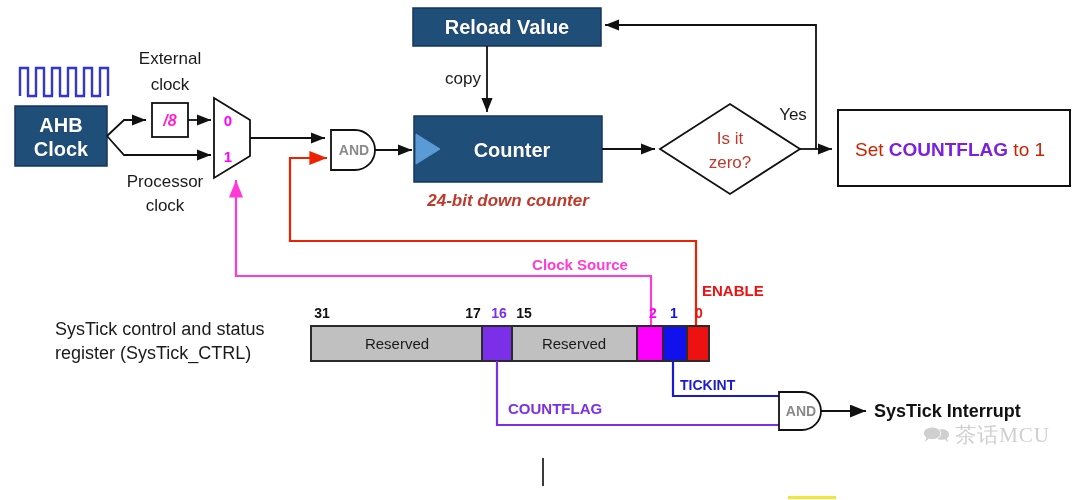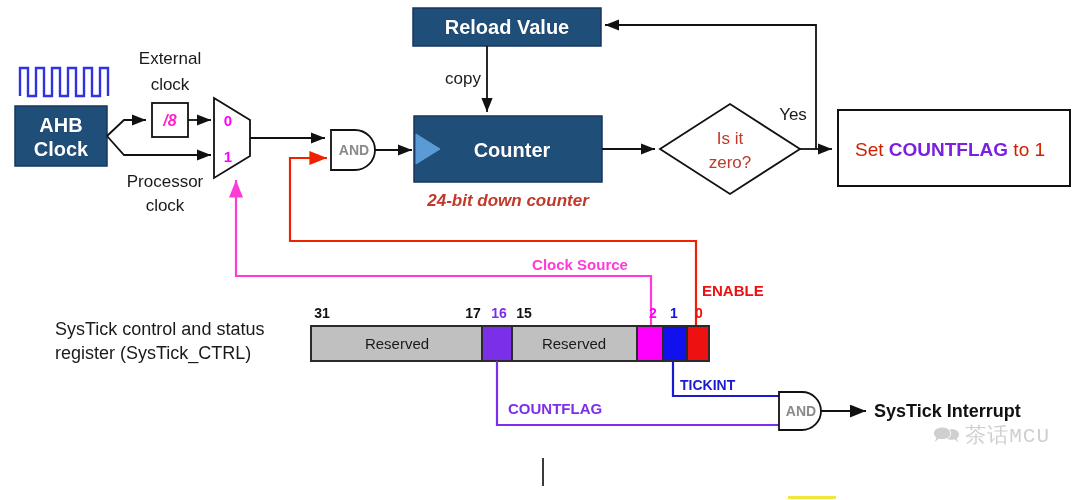--- a/index.html
+++ b/index.html
@@ -50,21 +50,21 @@
   .t-sig-red { font-size: 15px; font-weight: bold; fill: #ee1111; }
   .t-reserved { font-size: 15px; fill: #1a1a1a; }
   .t-regname { font-size: 18px; fill: #1a1a1a; }
   .t-interrupt { font-size: 18px; font-weight: bold; fill: #111111; }
   .wm {
     position: absolute;
     right: 30px;
     bottom: 44px;
     font-size: 21px;
     color: #cfcfcf;
-    font-family: Liberation Mono, monospace;
+    font-family: Liberation Serif, serif;
     letter-spacing: 1px;
     white-space: nowrap;
     user-select: none;
   }
   .wm-icon { font-size: 22px; margin-right: 4px; }
   .caret {
     position: absolute;
     left: 542px;
     top: 458px;
     width: 2px;

